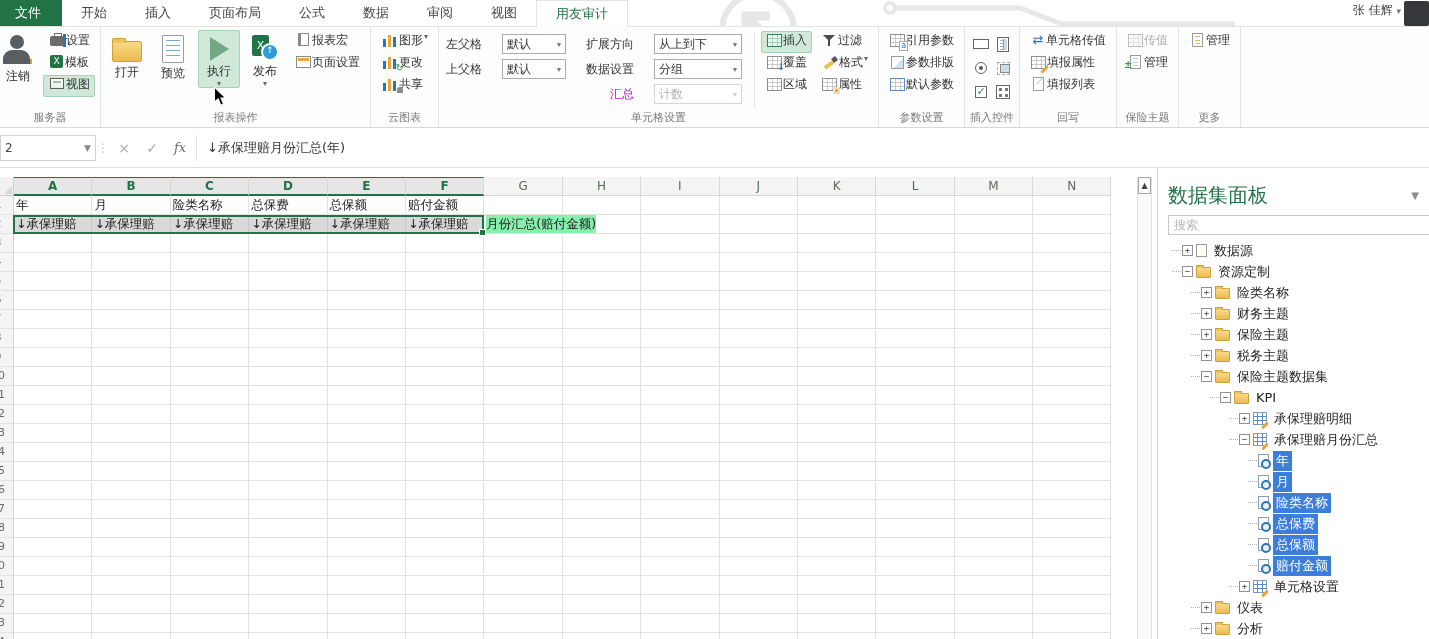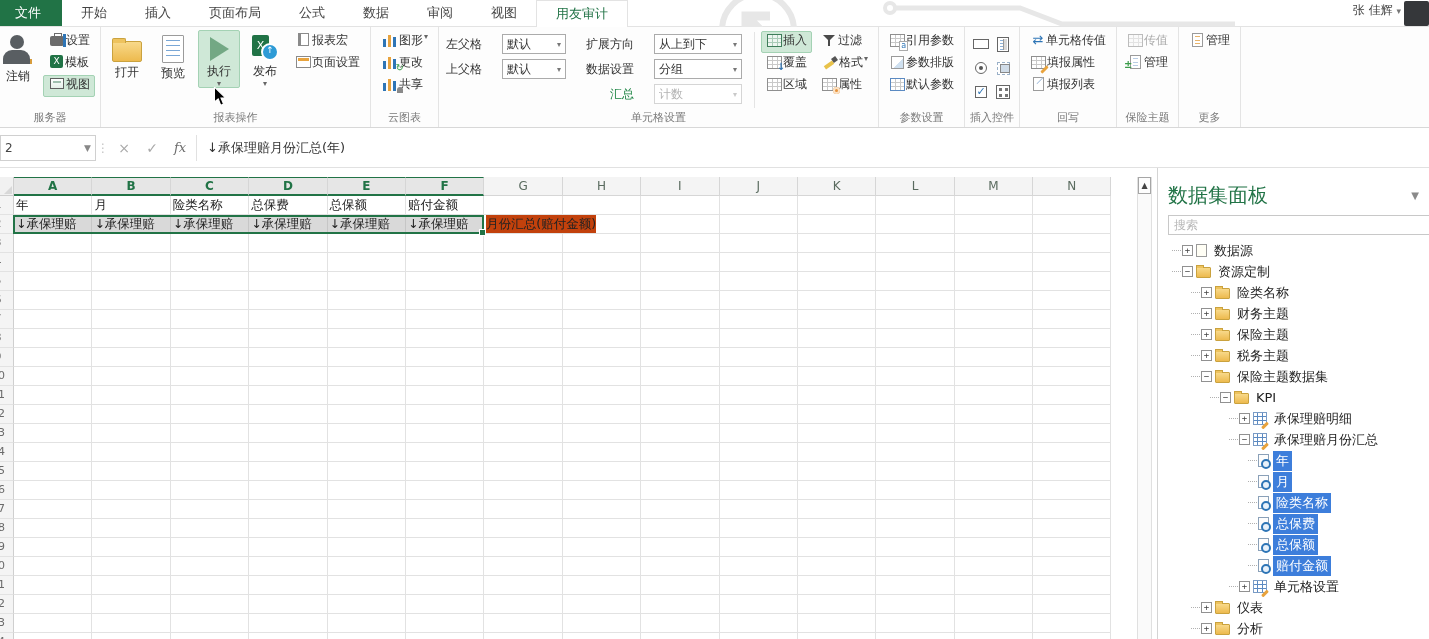--- a/index.html
+++ b/index.html
@@ -27,21 +27,21 @@
   .bigbtn.hl{background:#cfe8d7;border-color:#a4d2b4;}
   .smallcol{display:flex;flex-direction:column;justify-content:flex-start;padding-top:1px;}
   .smallbtn{height:22px;display:flex;padding:0 4px;font-size:12px;color:#333;white-space:nowrap;border:1px solid transparent;border-radius:2px;}
   .smallbtn.hl{background:#cfe8d7;border-color:#a4d2b4;}
   .smallbtn.disabled{color:#ababab;}
   .scaret{font-size:8px;color:#666;margin-left:1px;}
   .cellgrid{display:grid;grid-template-columns:auto 64px auto 88px;gap:5px 20px;align-items:center;padding:4px 4px 0 2px;font-size:12px;}
   .ddfield{height:20px;border:1px solid #ababab;background:#fff;display:flex;align-items:center;justify-content:space-between;padding:0 4px;font-size:12px;color:#333;}
   .ddfield .dcaret{font-size:8px;color:#777;}
   .ddlabel{text-align:right;color:#333;}
-  .disabled .ddlabel,.ddlabel.dis{color:#15803d;}
+  .disabled .ddlabel,.ddlabel.dis{color:#a21caf;}
   .ddfield.dis{border-color:#d5d5d5;color:#b3b3b3;}
   .ddfield.dis .dcaret{color:#c9c9c9;}
   .innersep{width:1px;background:#e4e4e4;align-self:stretch;margin:2px 2px 2px 4px;}
   .ctlgrid{display:grid;grid-template-columns:22px 22px;grid-auto-rows:24px;padding-top:2px;}
   .ctlbtn{display:flex;align-items:center;justify-content:center;}
 
   
   .ic{display:inline-block;position:relative;flex:none;}
   .cs-person{width:32px;height:32px;margin-top:1px;
     background:linear-gradient(#d79c3c,#d79c3c) 18px 25px/12px 5px no-repeat;}
@@ -137,21 +137,21 @@
   .ch{width:78.4px;height:19px;background:#f4f4f4;border-right:1px solid #d6d6d6;border-bottom:1px solid #d6d6d6;
       text-align:center;font-size:12px;line-height:18px;color:#5a6b5f;}
   .ch.sel{background:#e6e6e6;color:#217346;border-top:1px solid #217346;border-bottom:2px solid #217346;line-height:16px;font-weight:bold;}
   .grow{display:flex;height:19px;}
   .rh{width:14px;background:#f4f4f4;border-right:1px solid #cfcfcf;border-bottom:1px solid #e2e2e2;overflow:hidden;display:flex;}
   .rh span{width:30px;margin-left:-17px;text-align:center;font-size:11px;line-height:18px;color:#6a6a6a;flex:none;}
   .gc{width:78.4px;height:19px;border-right:1px solid #e2e2e2;border-bottom:1px solid #e2e2e2;
       font-size:12.5px;line-height:18px;padding:0 2px;white-space:nowrap;overflow:hidden;color:#222;}
   .gc.r2sel{background:#d9d9d9;border-right-color:#c6c6c6;}
   .gc.ovfcell{overflow:visible;position:relative;}
-  .ovf{position:absolute;left:2px;top:0;white-space:nowrap;background:#c2410c;z-index:2;line-height:18px;}
+  .ovf{position:absolute;left:2px;top:0;white-space:nowrap;background:#86efac;z-index:2;line-height:18px;}
   .rangebox{position:absolute;left:13px;top:47px;width:471px;height:19px;border:2px solid #217346;pointer-events:none;z-index:3;}
   .rangebox::after{content:"";position:absolute;right:-4px;bottom:-4px;width:5px;height:5px;background:#217346;border:1px solid #fff;}
 
   
   .vscroll{width:15px;margin:9px 5px 0 0;border-left:1px solid #e0e0e0;border-right:1px solid #e0e0e0;background:#fafafa;display:flex;flex-direction:column;align-items:stretch;}
   .vs-up{height:17px;border:1px solid #a6a6a6;background:#fdfdfd;display:flex;align-items:center;justify-content:center;font-size:8px;color:#444;}
 
   
   .panel{width:272px;border-left:1px solid #d4d4d4;padding:14px 0 0 10px;overflow:hidden;position:relative;}
   .ptitle{display:flex;align-items:center;justify-content:space-between;padding-right:10px;}

